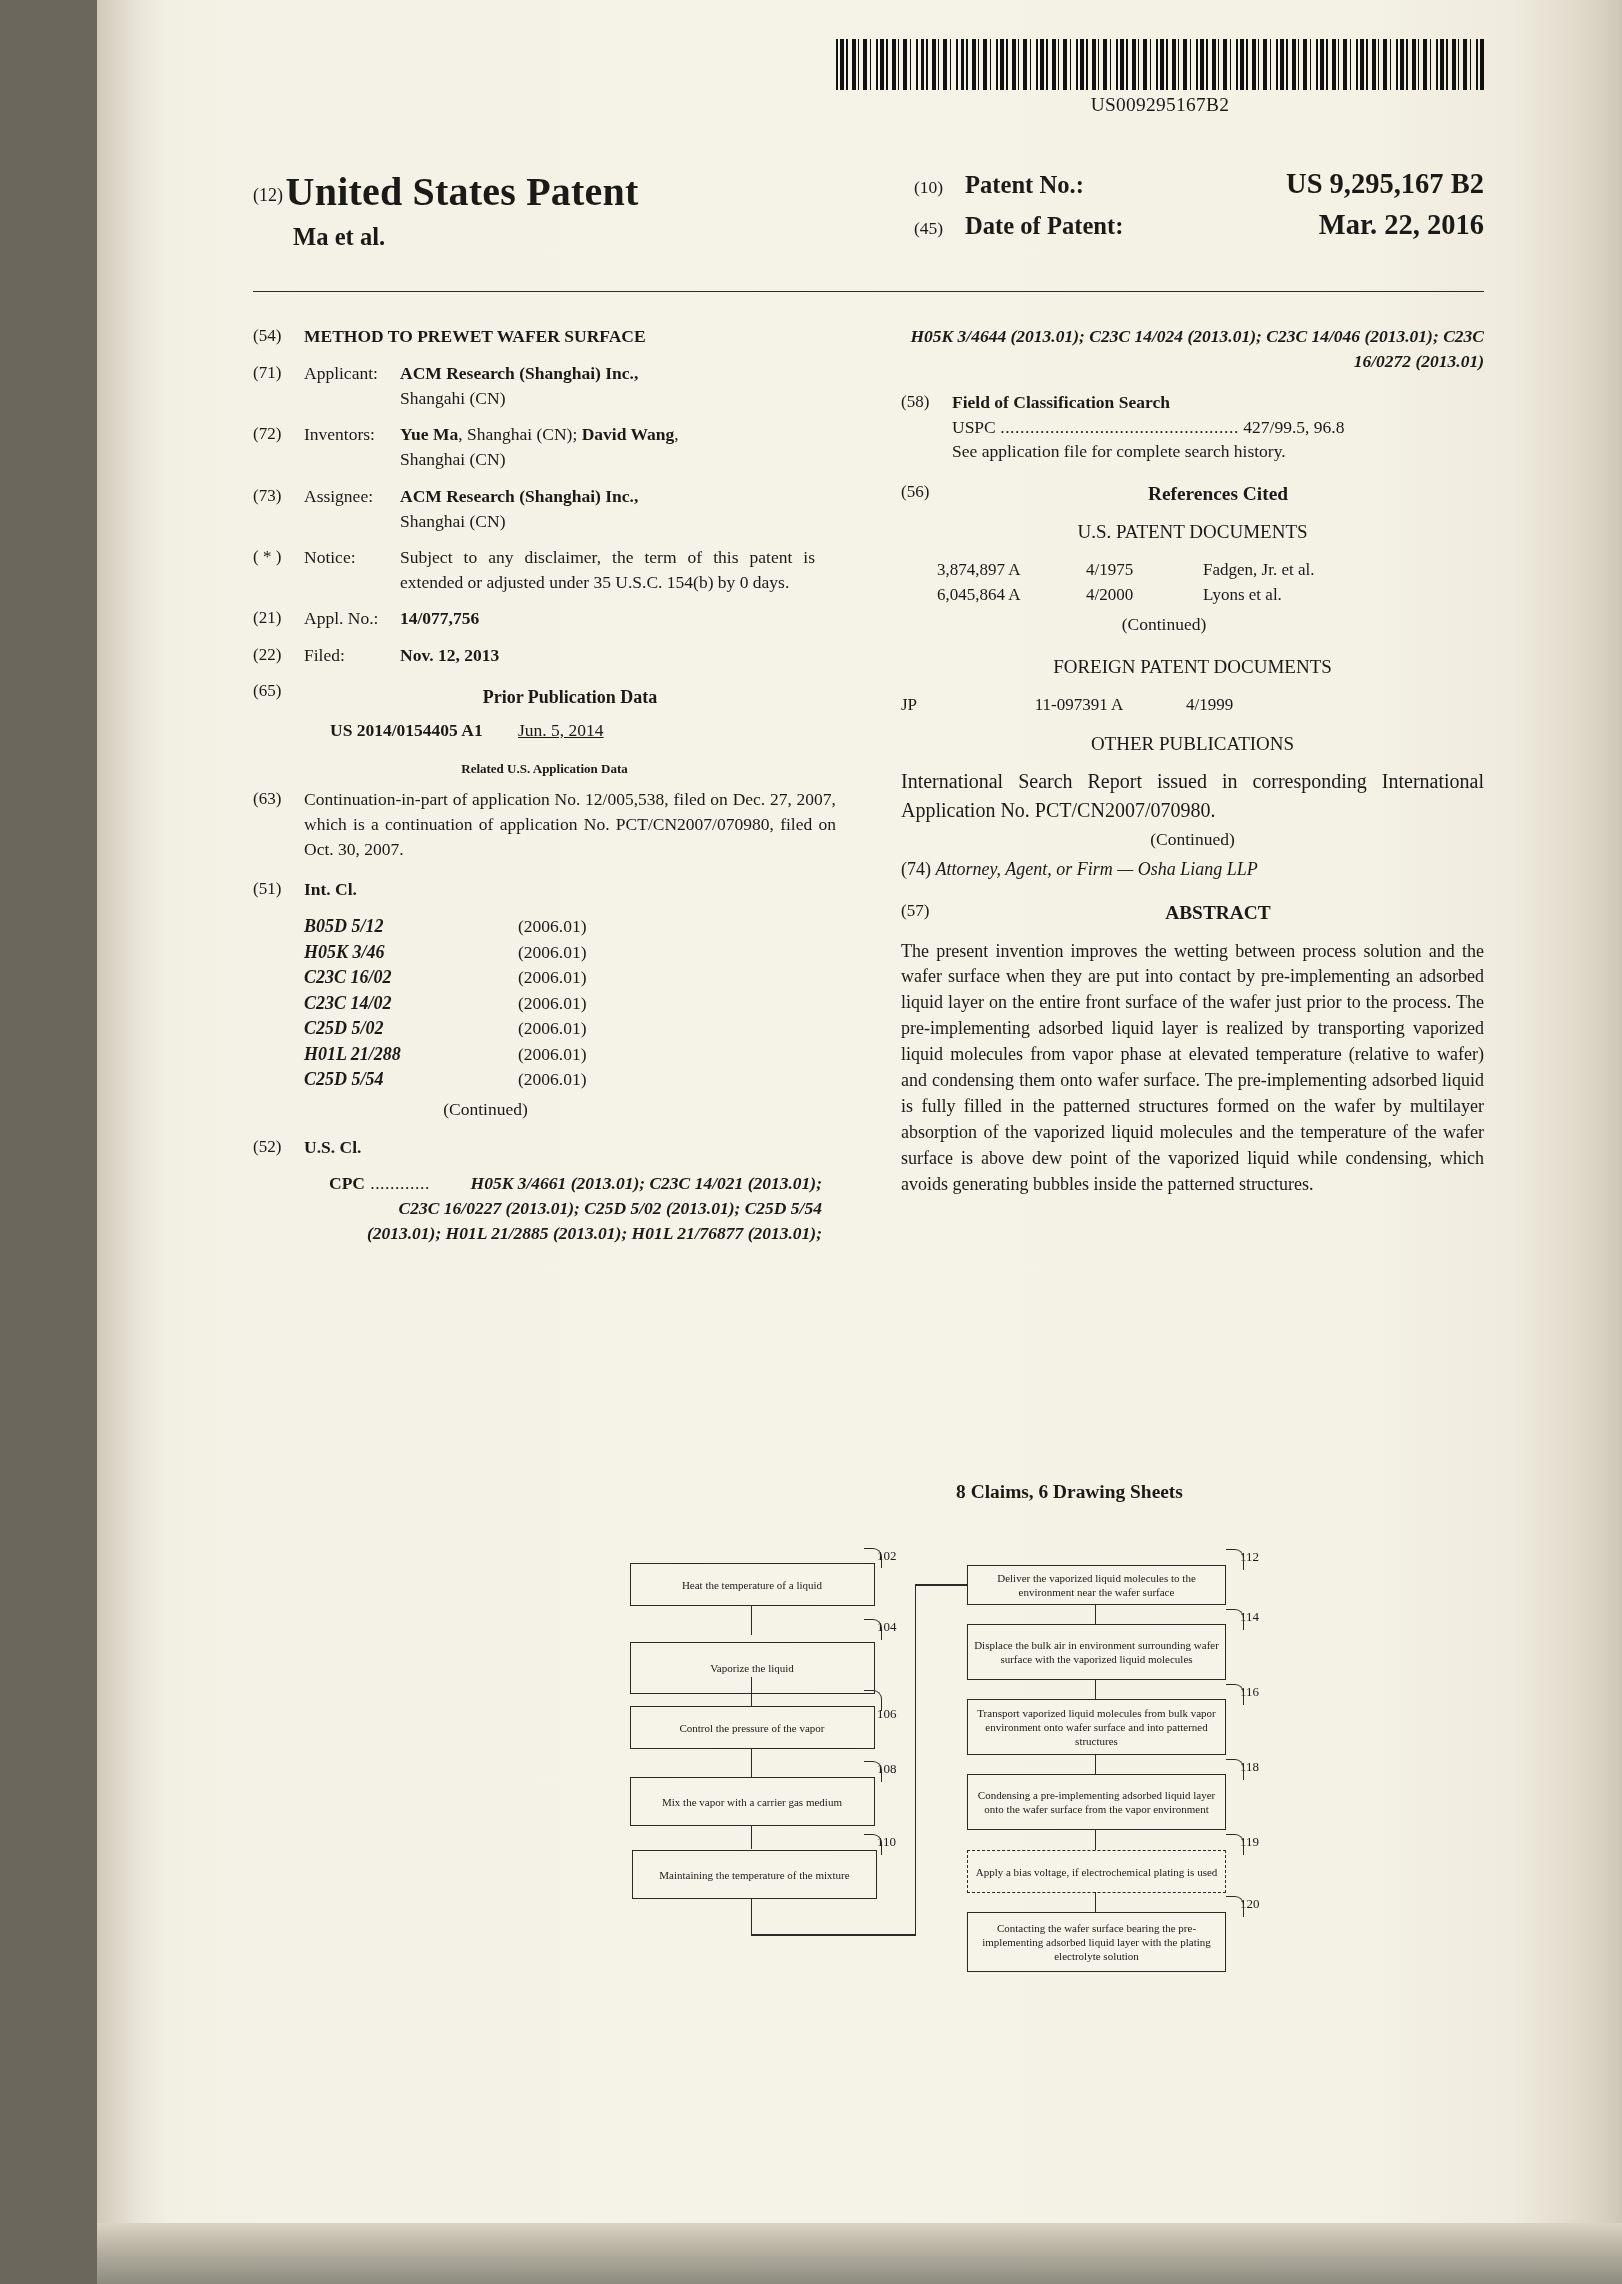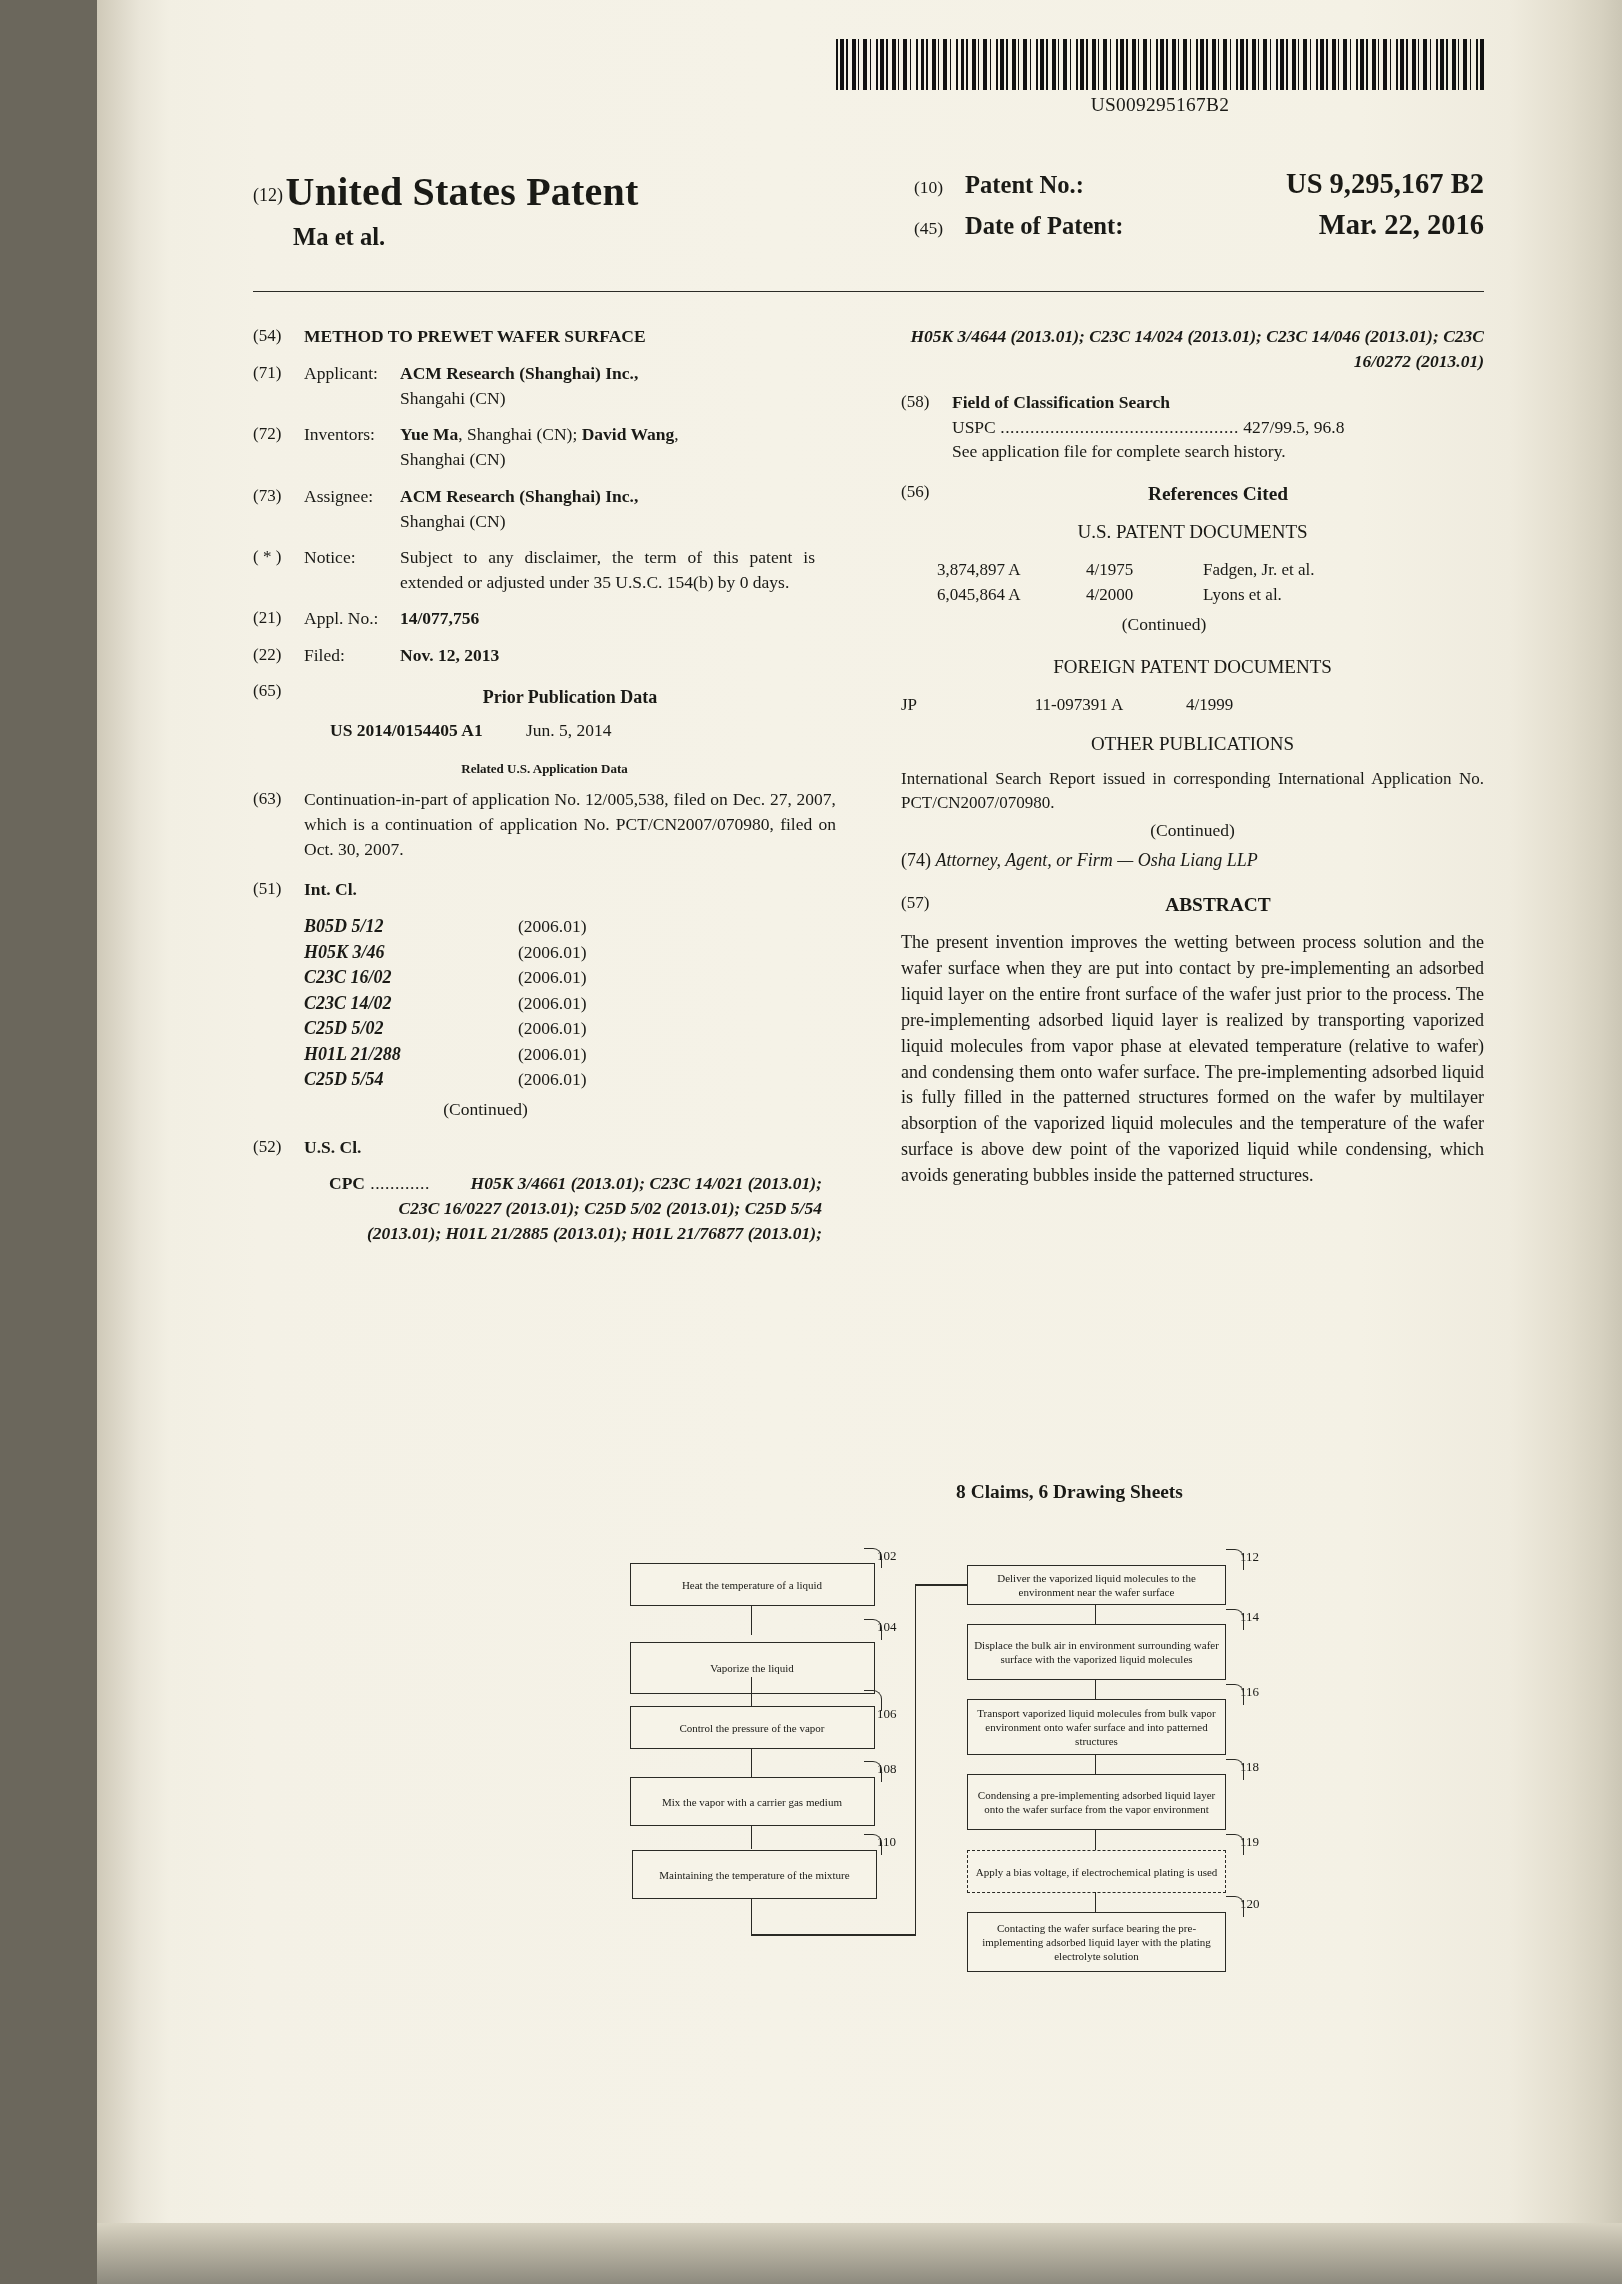--- a/index.html
+++ b/index.html
@@ -331,21 +331,21 @@
           <span class="ilabel">Filed:</span><span class="b">Nov. 12, 2013</span>
         </div>
       </div>
 
       <div class="item">
         <div class="inum">(65)</div>
         <div class="ibody">
           <div class="sectsub">Prior Publication Data</div>
           <div style="margin-left:26px;">
             <span class="b">US 2014/0154405 A1</span>
-            <span style="margin-left:39px;">Jun. 5, 2014</span>
+            <span style="margin-left:31px;text-decoration:underline;">Jun. 5, 2014</span>
           </div>
         </div>
       </div>
 
       <div class="secttitle">Related U.S. Application Data</div>
 
       <div class="item">
         <div class="inum">(63)</div>
         <div class="ibody just">Continuation-in-part of application No. 12/005,538, filed on Dec. 27, 2007, which is a continuation of application No. PCT/CN2007/070980, filed on Oct. 30, 2007.</div>
       </div>
@@ -443,21 +443,21 @@
       <div>
         <div class="fp-row">
           <span class="fp-a">JP</span>
           <span class="fp-b">11-097391  A</span>
           <span class="fp-c">4/1999</span>
         </div>
       </div>
 
       <div class="center" style="font-size:19px; margin: 14.3px 0 9px 0;">OTHER PUBLICATIONS</div>
 
-      <div class="just" style="font-size:17px;">International Search Report issued in corresponding International Application No. PCT/CN2007/070980.</div>
+      <div class="just" style="font-size:20px;">International Search Report issued in corresponding International Application No. PCT/CN2007/070980.</div>
       <div class="center" style="margin-top:2.6px;">(Continued)</div>
 
       <div style="margin-top:5.2px; font-size:18px;">
         <span>(74)</span>
         <span class="i">Attorney, Agent, or Firm — Osha Liang LLP</span>
       </div>
 
       <div class="item" style="margin-top:17px;">
         <div class="inum">(57)</div>
         <div class="ibody">

